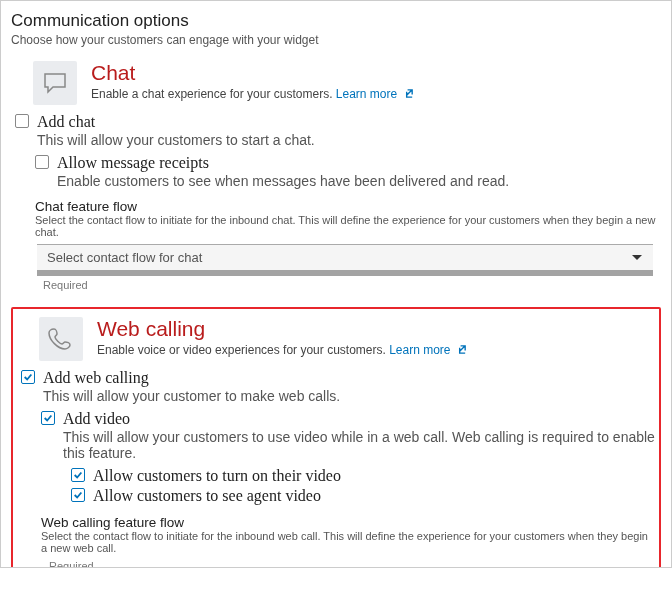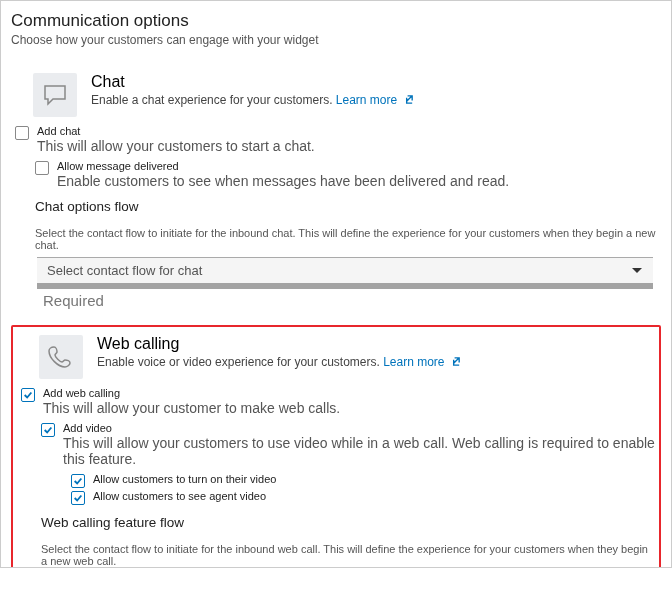--- a/index.html
+++ b/index.html
@@ -20,21 +20,21 @@
   }
   .page-title {
     font-size: 17px;
     font-weight: 400;
     color: #222;
     margin: 0 0 2px 0;
   }
   .page-sub {
     font-size: 12px;
     color: #555;
-    margin-bottom: 20px;
+    margin-bottom: 8px;
   }
   .section {
     padding: 6px 0;
   }
   .section-header {
     display: flex;
     align-items: flex-start;
     gap: 14px;
     margin-left: 22px;
     margin-bottom: 8px;
@@ -44,23 +44,23 @@
     height: 44px;
     background: #eaecef;
     border-radius: 2px;
     display: flex;
     align-items: center;
     justify-content: center;
     flex-shrink: 0;
   }
   .icon-tile svg { stroke: #888; fill: none; stroke-width: 1.5; }
   .section-title {
-    font-size: 16px;
+    font-size: 21px;
     font-weight: 400;
-    color: #000000;
+    color: #b91c1c;
     margin: 0 0 2px 0;
   }
   .section-desc {
     font-size: 12px;
     color: #444;
   }
   .link {
     color: #0073bb;
     text-decoration: none;
     text-align: center;
@@ -85,55 +85,55 @@
     background: #fff;
     flex-shrink: 0;
     margin-top: 1px;
     display: flex;
     align-items: center;
     justify-content: center;
     cursor: pointer;
   }
   .cb.checked { border-color: #0073bb; }
   .cb.checked svg { stroke: #0073bb; fill: none; stroke-width: 2.2; }
-  .opt-label { font-size: 11px; color: #222; }
+  .opt-label { font-size: 16px; color: #222; font-family: Liberation Serif, serif; }
   .opt-desc { font-size: 14px; color: #555; margin-top: 1px; }
   .indent-0 { margin-left: 4px; }
   .indent-1 { margin-left: 24px; }
   .indent-2 { margin-left: 54px; }
   .subhead {
     font-size: 13.5px;
     color: #222;
     margin-top: 10px;
     margin-left: 24px;
   }
   .subhead-desc {
     font-size: 11px;
     color: #555;
     margin-left: 24px;
-    margin-top: 13px;
+    margin-top: 0;
     margin-bottom: 6px;
   }
   .select {
     margin-left: 26px;
     margin-right: 8px;
     background: #f5f5f5;
     border-top: 1px solid #aaa;
     border-bottom: 6px solid #a3a3a3;
     padding: 5px 10px;
     display: flex;
     justify-content: space-between;
     align-items: center;
     cursor: pointer;
     font-size: 13px;
     color: #555;
   }
   .caret svg { fill: #333; }
   .helper {
-    font-size: 15px;
+    font-size: 11px;
     color: #777;
     margin-left: 32px;
     margin-top: 3px;
   }
   .highlight-box {
     border: 2px solid #e8262c;
     border-radius: 2px;
     padding: 8px 4px 2px 4px;
     margin-top: 10px;
   }
@@ -171,47 +171,47 @@
       <div class="cb"></div>
       <div>
         <div class="opt-label">Add chat</div>
         <div class="opt-desc">This will allow your customers to start a chat.</div>
       </div>
     </div>
     <div class="gap-tiny"></div>
     <div class="opt-row indent-1">
       <div class="cb"></div>
       <div>
-        <div class="opt-label">Allow message delivered</div>
+        <div class="opt-label">Allow message receipts</div>
         <div class="opt-desc">Enable customers to see when messages have been delivered and read.</div>
       </div>
     </div>
 
-    <div class="subhead">Chat options flow</div>
+    <div class="subhead">Chat feature flow</div>
     <div class="subhead-desc">Select the contact flow to initiate for the inbound chat. This will define the experience for your customers when they begin a new chat.</div>
     <div class="select">
       <span>Select contact flow for chat</span>
       <span class="caret"><svg width="12" height="8" viewBox="0 0 12 8">
             <path d="M1 1 L6 6 L11 1 z"></path>
           </svg></span>
     </div>
     <div class="helper">Required</div>
   </div>
 
   <div class="highlight-box">
     <div class="section-header">
       <div class="icon-tile">
         <svg width="28" height="28" viewBox="0 0 28 28">
             <path d="M7 4 c2 0 3 3 3 5 c0 1 -2 2 -2 3 c0 2 5 7 7 7 c1 0 2 -2 3 -2 c2 0 5 1 5 3 c0 2 -3 4 -5 4 c-7 0 -16 -9 -16 -16 c0 -2 2 -4 5 -4 z"></path>
           </svg>
       </div>
       <div>
         <div class="section-title">Web calling</div>
         <div class="section-desc">
-          <span>Enable voice or video experience for your customers.</span>
+          <span>Enable voice or video experiences for your customers.</span>
           <a class="link">
             <span>Learn more</span>
             <span class="ext-icon"><svg width="11" height="11" viewBox="0 0 12 12">
                   <path d="M5 2 h5 v5 M10 2 L4 8 M4 4 v6 h6"></path>
                 </svg></span>
           </a>
         </div>
       </div>
     </div>
 

